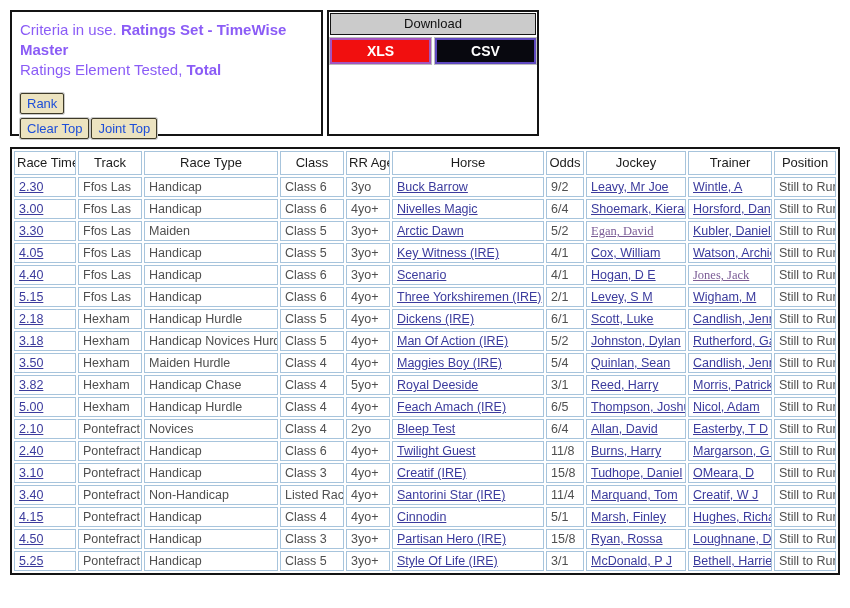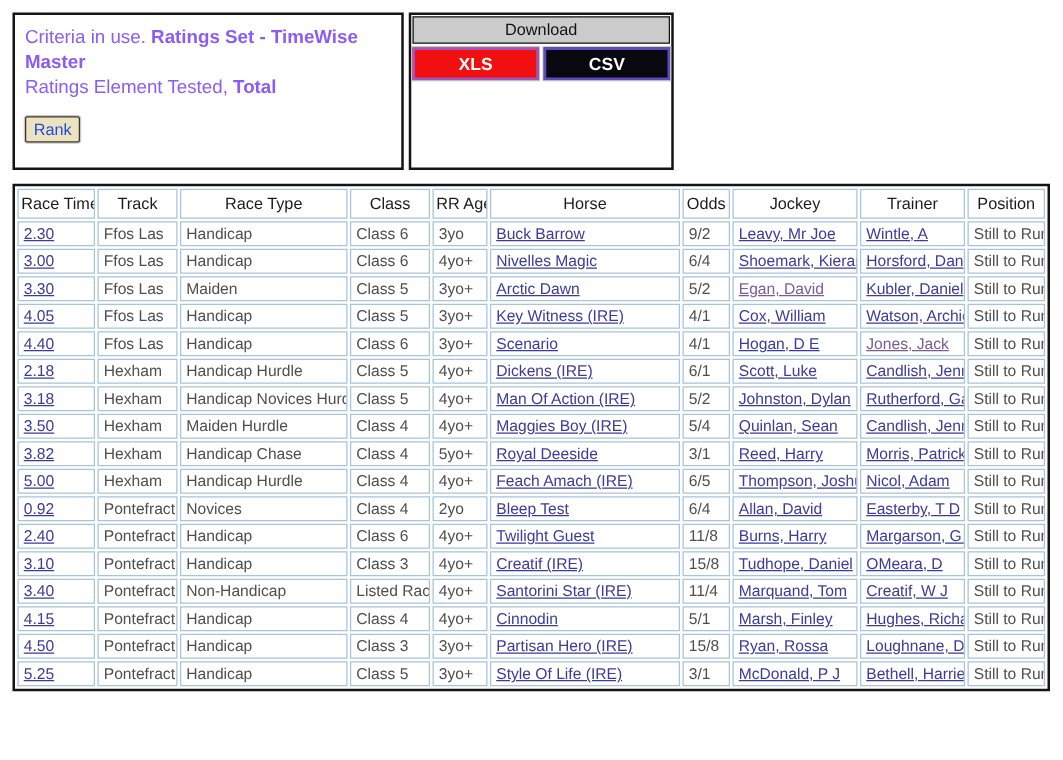--- a/index.html
+++ b/index.html
@@ -57,36 +57,40 @@
     border:1px solid var(--cellborder);font-weight:normal;color:#1c1c1c;
     font-size:13px;line-height:16px;padding:3px 2px;text-align:center;
     white-space:nowrap;overflow:hidden;
   }
   .race-table td{
     border:1px solid var(--cellborder);color:#4f4f4f;font-size:12.5px;
     line-height:14px;padding:2px 4px;text-align:left;
     white-space:nowrap;overflow:hidden;
   }
   a.lnk{color:var(--link);text-decoration:underline;cursor:pointer;}
-  a.lnk.visited{color:var(--visited);}
+  a.lnk.visited{color:var(--visited);font-family:Liberation Serif, serif;}
 </style>
 </head>
 <body>
 
 <div class="page">
 
   <div class="top-section">
 
     <div class="criteria-box">
       <div class="criteria-text">
         <span>Criteria in use. </span><b>Ratings Set - TimeWise Master</b><br>
         <span>Ratings Element Tested, </span><b>Total</b>
       </div>
       <div class="rank-row">
         <button class="classic">Rank</button>
+      </div>
+      <div class="btn-row">
+        <button class="classic">Clear Top</button>
+        <button class="classic">Joint Top</button>
       </div>
     </div>
 
     <div class="download-box">
       <div class="download-header">Download</div>
       <div class="download-buttons">
         <div class="dl-btn xls">XLS</div>
         <div class="dl-btn csv">CSV</div>
       </div>
     </div>
@@ -175,20 +179,32 @@
           <td>Handicap</td>
           <td>Class 6</td>
           <td>3yo+</td>
           <td><a class="lnk">Scenario</a></td>
           <td>4/1</td>
           <td><a class="lnk">Hogan, D E</a></td>
           <td><a class="lnk visited">Jones, Jack</a></td>
           <td>Still to Run</td>
         </tr>
         <tr>
+          <td><a class="lnk">5.15</a></td>
+          <td>Ffos Las</td>
+          <td>Handicap</td>
+          <td>Class 6</td>
+          <td>4yo+</td>
+          <td><a class="lnk">Three Yorkshiremen (IRE)</a></td>
+          <td>2/1</td>
+          <td><a class="lnk">Levey, S M</a></td>
+          <td><a class="lnk">Wigham, M</a></td>
+          <td>Still to Run</td>
+        </tr>
+        <tr>
           <td><a class="lnk">2.18</a></td>
           <td>Hexham</td>
           <td>Handicap Hurdle</td>
           <td>Class 5</td>
           <td>4yo+</td>
           <td><a class="lnk">Dickens (IRE)</a></td>
           <td>6/1</td>
           <td><a class="lnk">Scott, Luke</a></td>
           <td><a class="lnk">Candlish, Jennie</a></td>
           <td>Still to Run</td>
@@ -235,21 +251,21 @@
           <td>Handicap Hurdle</td>
           <td>Class 4</td>
           <td>4yo+</td>
           <td><a class="lnk">Feach Amach (IRE)</a></td>
           <td>6/5</td>
           <td><a class="lnk">Thompson, Joshua</a></td>
           <td><a class="lnk">Nicol, Adam</a></td>
           <td>Still to Run</td>
         </tr>
         <tr>
-          <td><a class="lnk">0.92</a></td>
+          <td><a class="lnk">2.10</a></td>
           <td>Pontefract</td>
           <td>Novices</td>
           <td>Class 4</td>
           <td>2yo</td>
           <td><a class="lnk">Bleep Test</a></td>
           <td>6/4</td>
           <td><a class="lnk">Allan, David</a></td>
           <td><a class="lnk">Easterby, T D</a></td>
           <td>Still to Run</td>
         </tr>

